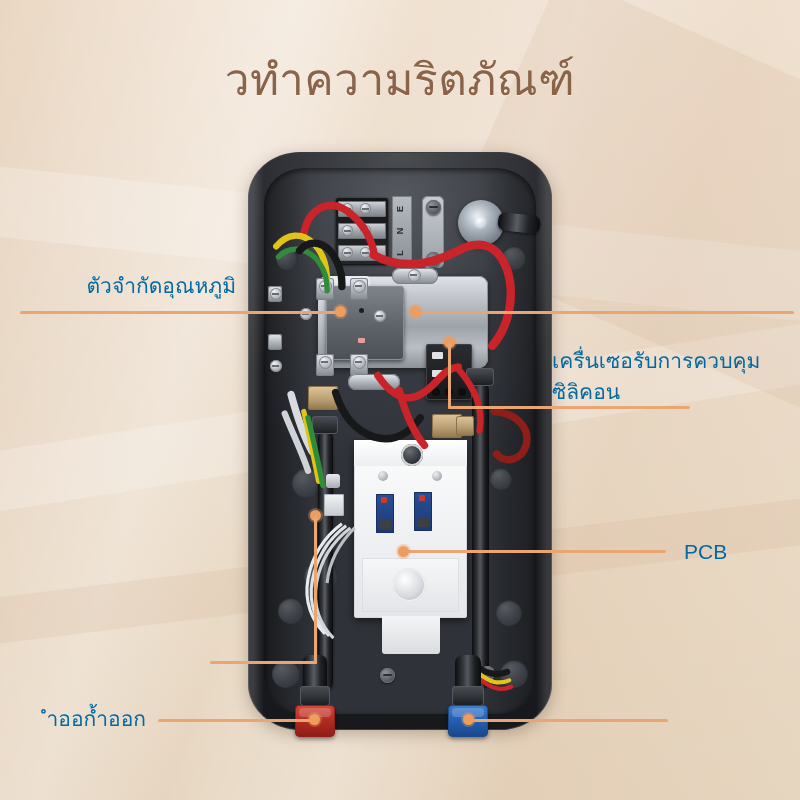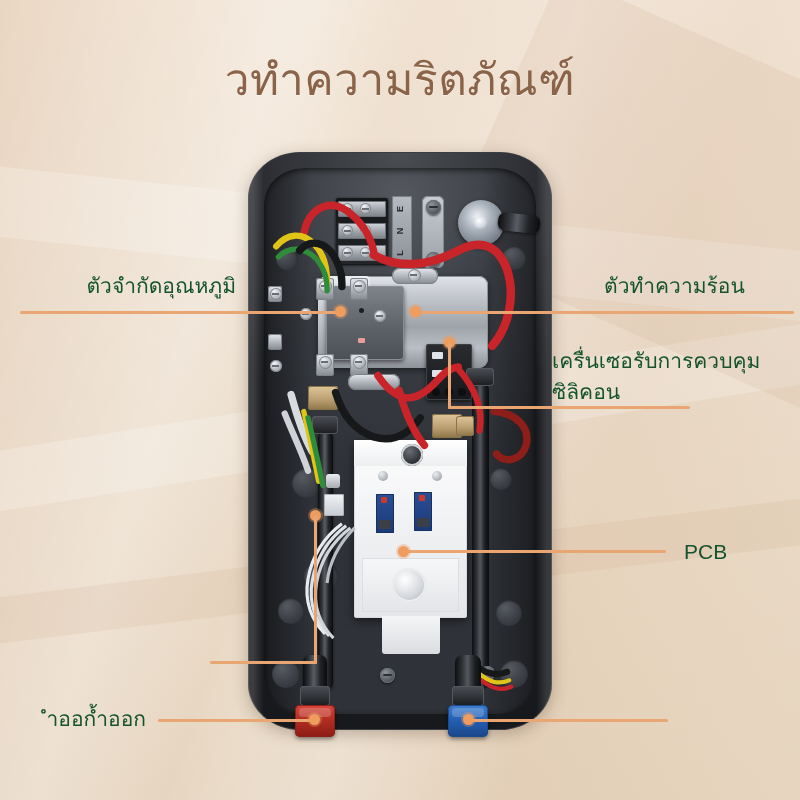--- a/index.html
+++ b/index.html
@@ -19,21 +19,21 @@
   }
   .bg-band{position:absolute;background:rgba(255,255,255,0.22);transform-origin:left center;}
   .bg-band.d{background:rgba(205,168,134,0.16);}
 
   
   .title{position:absolute;top:44px;left:0;width:800px;text-align:center;
     font-size:44px;color:#8a6348;letter-spacing:0.5px;font-weight:400;
     text-shadow:0 1px 0 rgba(255,255,255,.45);}
 
   
-  .label{position:absolute;color:#14532d;font-size:21px;line-height:31px;white-space:nowrap;}
+  .label{position:absolute;color:#0369a1;font-size:21px;line-height:31px;white-space:nowrap;}
   .label.r{text-align:right;}
   .lead{position:absolute;height:3px;background:#e9a673;border-radius:2px;}
   .lead.v{width:3px;height:auto;}
   .dot{position:absolute;width:11px;height:11px;border-radius:50%;background:#ef9c5f;box-shadow:0 0 0 2px rgba(239,156,95,.35);}
 
   
   .device{position:absolute;left:248px;top:152px;width:304px;height:578px;
     border-radius:52px/46px;
     background:
       radial-gradient(120% 60% at 50% 0%, #4a4d52 0%, #2a2c31 40%, #18191c 75%),
@@ -305,21 +305,20 @@
   <div class="pipe-r" style="left:455px;top:655px;width:26px;height:72px;"></div>
   <div class="collar" style="left:452px;top:686px;width:32px;height:20px;"></div>
   <div class="fitting-blue" style="left:448px;top:705px;">
     <div class="fit-gloss"></div>
   </div>
 
   <div class="label r" style="left:0;top:270px;width:236px;">ตัวจำกัดอุณหภูมิ</div>
   <div class="lead" style="left:20px;top:311px;width:320px;"></div>
   <div class="dot" style="left:335px;top:306px;"></div>
 
-  <div class="label" style="left:604px;top:270px;">ตัวทำความร้อน</div>
   <div class="lead" style="left:414px;top:311px;width:380px;"></div>
   <div class="dot" style="left:410px;top:306px;"></div>
 
   <div class="label" style="left:552px;top:345px;">เครื่นเซอรับการควบคุม</div>
   <div class="label" style="left:552px;top:376px;">ซิลิคอน</div>
   <div class="dot" style="left:444px;top:337px;"></div>
   <div class="lead v" style="left:448px;top:343px;width:3px;height:66px;"></div>
   <div class="lead" style="left:448px;top:406px;width:242px;"></div>
 
   <div class="label" style="left:684px;top:536px;">PCB</div>

